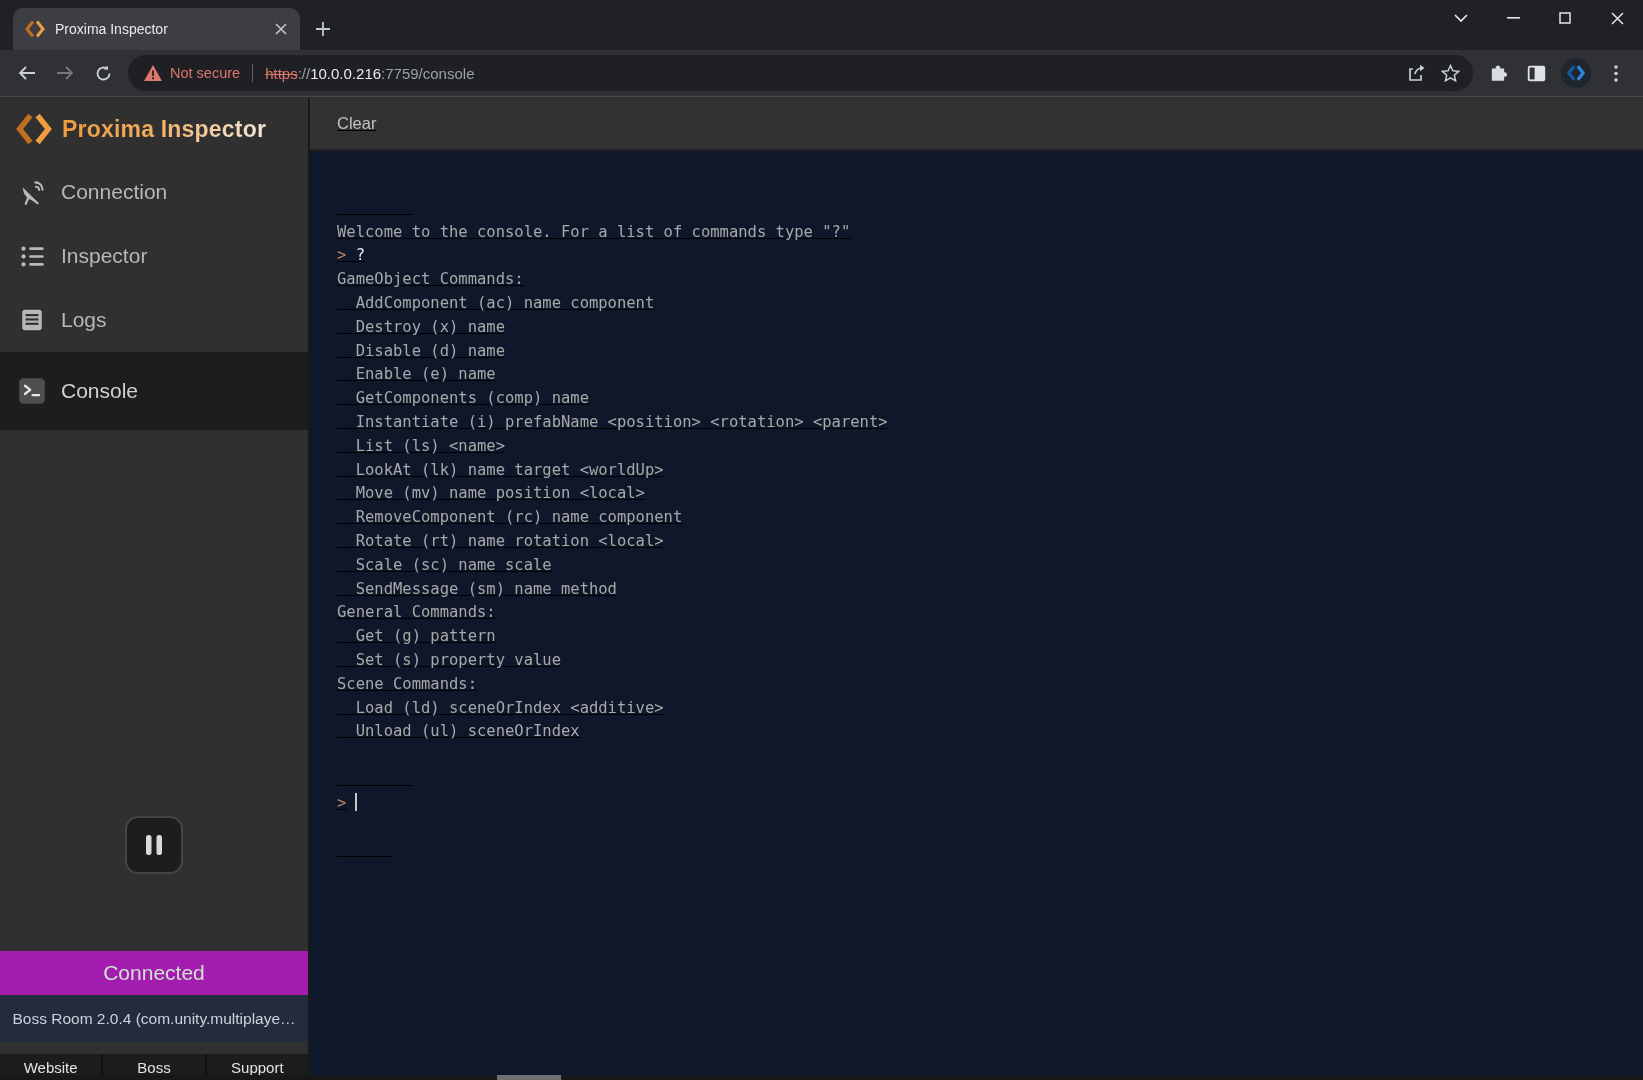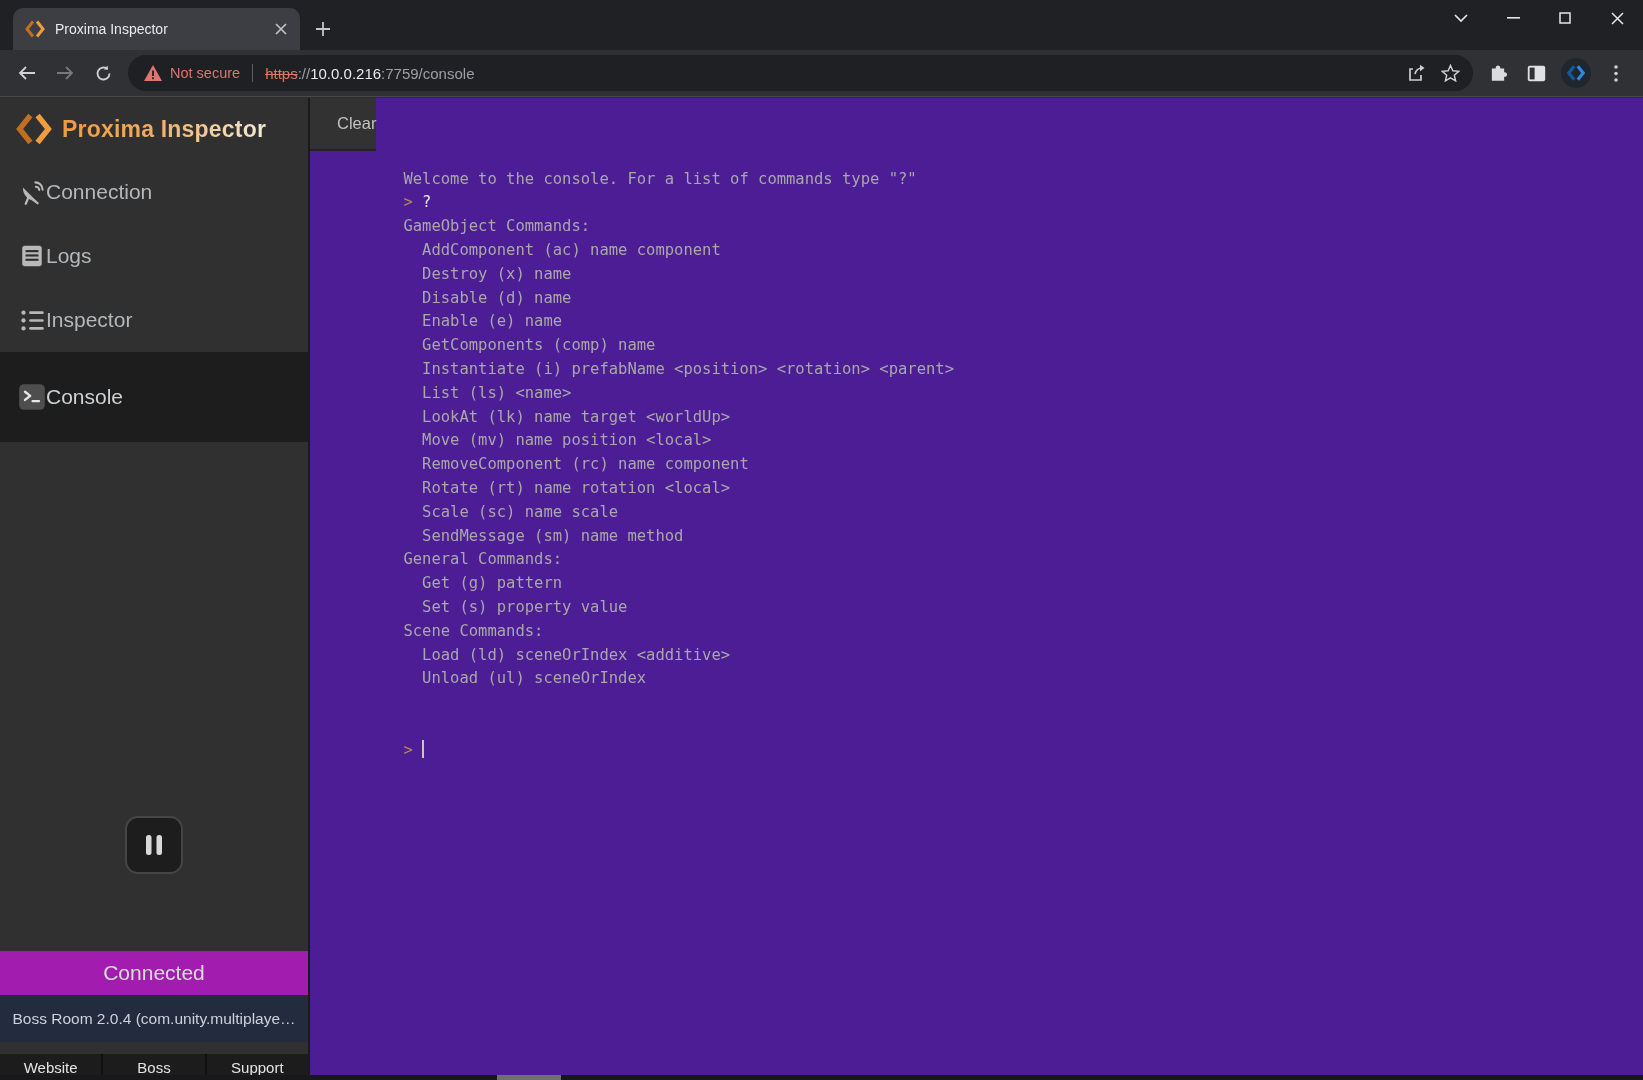--- a/index.html
+++ b/index.html
@@ -32,39 +32,39 @@
   .avatar { width:30px; height:30px; border-radius:50%; background:#20262e; display:flex; align-items:center; justify-content:center; margin:0 6px; flex:none; }
 
   
   .page { position:absolute; top:98px; left:0; right:0; bottom:0; display:flex; }
   .sidebar { width:310px; background:#303030; position:relative; flex:none; border-right:2px solid #1a1a1a; }
   .logo-row { height:62px; display:flex; align-items:center; padding-left:16px; }
   .logo-mark { width:36px; height:36px; margin-right:10px; flex:none; }
   .logo-text { font-size:23px; font-weight:bold; letter-spacing:.2px;
                background:linear-gradient(90deg,#ee9b3e 0%,#f2ad62 45%,#f3ead8 100%);
                -webkit-background-clip:text; background-clip:text; color:transparent; white-space:nowrap; }
-  .menu-item { height:64px; display:flex; align-items:center; padding-left:18px; 
+  .menu-item { height:64px; display:flex; align-items:center; padding-left:18px; gap:15px;
                color:#b4b8bb; font-size:21px; cursor:pointer; }
-  .menu-item.selected { background:#1d1d1d; height:90px; color:#ced2d5; }
+  .menu-item.selected { background:#1d1d1d; height:78px; color:#ced2d5; }
   .menu-icon { width:28px; height:28px; display:flex; align-items:center; justify-content:center; flex:none; }
 
   .pause-btn { position:absolute; top:718px; left:50%; transform:translateX(-50%);
                width:58px; height:58px; background:#1d1d1d; border:2px solid #454545;
                border-radius:13px; display:flex; align-items:center; justify-content:center; cursor:pointer; }
   .status-bar { position:absolute; left:0; right:0; bottom:85px; height:44px; background:#a21caf;
                 color:#cfe0cf; font-size:21px; display:flex; align-items:center; justify-content:center; }
   .project-bar { position:absolute; left:0; right:0; bottom:38px; height:47px; background:#232c3e;
                  color:#ccd1da; font-size:15.5px; display:flex; align-items:center; justify-content:center;
                  white-space:nowrap; overflow:hidden; padding:2px 8px; }
   .side-footer { position:absolute; left:0; right:0; bottom:0; height:26px; background:#101010;
                  display:flex; gap:2px; }
   .side-footer a { flex:1; background:#1c1c1c; color:#e3e3e3; font-size:15px; text-decoration:none;
                    display:flex; align-items:center; justify-content:center; }
 
-  .main { flex:1; display:flex; flex-direction:row; min-width:0; background:#4c1d95; }
+  .main { flex:1; display:flex; flex-direction:column; min-width:0; background:#0f172a;text-decoration:underline; }
   .console-header { height:53px; background:#323232; border-bottom:2px solid #232323;
                     display:flex; align-items:center; padding-left:27px; flex:none; }
   .clear-btn { color:#c2c2c2; font-size:16.5px; cursor:pointer; }
   .console-body { flex:1; overflow:hidden; padding:22px 10px 0 27px;
                   font-family:"DejaVu Sans Mono", monospace; font-size:15.5px;
                   line-height:23.8px; color:#a8a8a8; white-space:pre; }
   .console-body .prompt { color:#b5885c; }
   .console-body .cmd { color:#e9e9e9; }
   .cursor { display:inline-block; width:2px; height:18px; background:#c6c6c6;
             vertical-align:-3px; margin-left:9px; }
@@ -213,44 +213,44 @@
               <path d="M9 15 L6 22 M12 18 L16.5 21.5" stroke="#b8b8b8" stroke-width="2" stroke-linecap="round"></path>
               <path d="M14.5 3 a 6.5 6.5 0 0 1 6.5 6.5" fill="none" stroke="#b8b8b8" stroke-width="1.8" stroke-linecap="round"></path>
               <path d="M15 6.8 a 3 3 0 0 1 3 3" fill="none" stroke="#b8b8b8" stroke-width="1.8" stroke-linecap="round"></path>
             </svg>
           </span>
           <span>Connection</span>
         </div>
 
         <div class="menu-item">
           <span class="menu-icon">
-            <svg width="26" height="26" viewBox="0 0 24 24">
-              <rect x="3" y="2.5" width="18" height="19" rx="2.5" fill="#b8b8b8"></rect>
-              <rect x="6" y="6.5" width="12" height="2" fill="#303030"></rect>
-              <rect x="6" y="10.5" width="12" height="2" fill="#303030"></rect>
-              <rect x="6" y="14.5" width="12" height="2" fill="#303030"></rect>
-            </svg>
-          </span>
-          <span>Logs</span>
-        </div>
-
-        <div class="menu-item">
-          <span class="menu-icon">
             <svg width="27" height="27" viewBox="0 0 24 24">
               <circle cx="4" cy="5" r="1.9" fill="#b8b8b8"></circle>
                 <rect x="9" y="3.8" width="13" height="2.4" rx="1.2" fill="#b8b8b8"></rect>
               <circle cx="4" cy="12" r="1.9" fill="#b8b8b8"></circle>
                 <rect x="9" y="10.8" width="13" height="2.4" rx="1.2" fill="#b8b8b8"></rect>
               <circle cx="4" cy="19" r="1.9" fill="#b8b8b8"></circle>
                 <rect x="9" y="17.8" width="13" height="2.4" rx="1.2" fill="#b8b8b8"></rect>
             </svg>
           </span>
           <span>Inspector</span>
         </div>
 
+        <div class="menu-item">
+          <span class="menu-icon">
+            <svg width="26" height="26" viewBox="0 0 24 24">
+              <rect x="3" y="2.5" width="18" height="19" rx="2.5" fill="#b8b8b8"></rect>
+              <rect x="6" y="6.5" width="12" height="2" fill="#303030"></rect>
+              <rect x="6" y="10.5" width="12" height="2" fill="#303030"></rect>
+              <rect x="6" y="14.5" width="12" height="2" fill="#303030"></rect>
+            </svg>
+          </span>
+          <span>Logs</span>
+        </div>
+
         <div class="menu-item selected">
           <span class="menu-icon">
             <svg width="28" height="28" viewBox="0 0 24 24">
               <rect x="1" y="1" width="22" height="22" rx="4" fill="#4e4e4e"></rect>
               <path d="M6 7.5 L10.5 11 L6 14.5" fill="none" stroke="#e8e8e8" stroke-width="2" stroke-linecap="round" stroke-linejoin="round"></path>
               <path d="M12.5 15.5 H18" stroke="#e8e8e8" stroke-width="2" stroke-linecap="round"></path>
             </svg>
           </span>
           <span>Console</span>
         </div>

